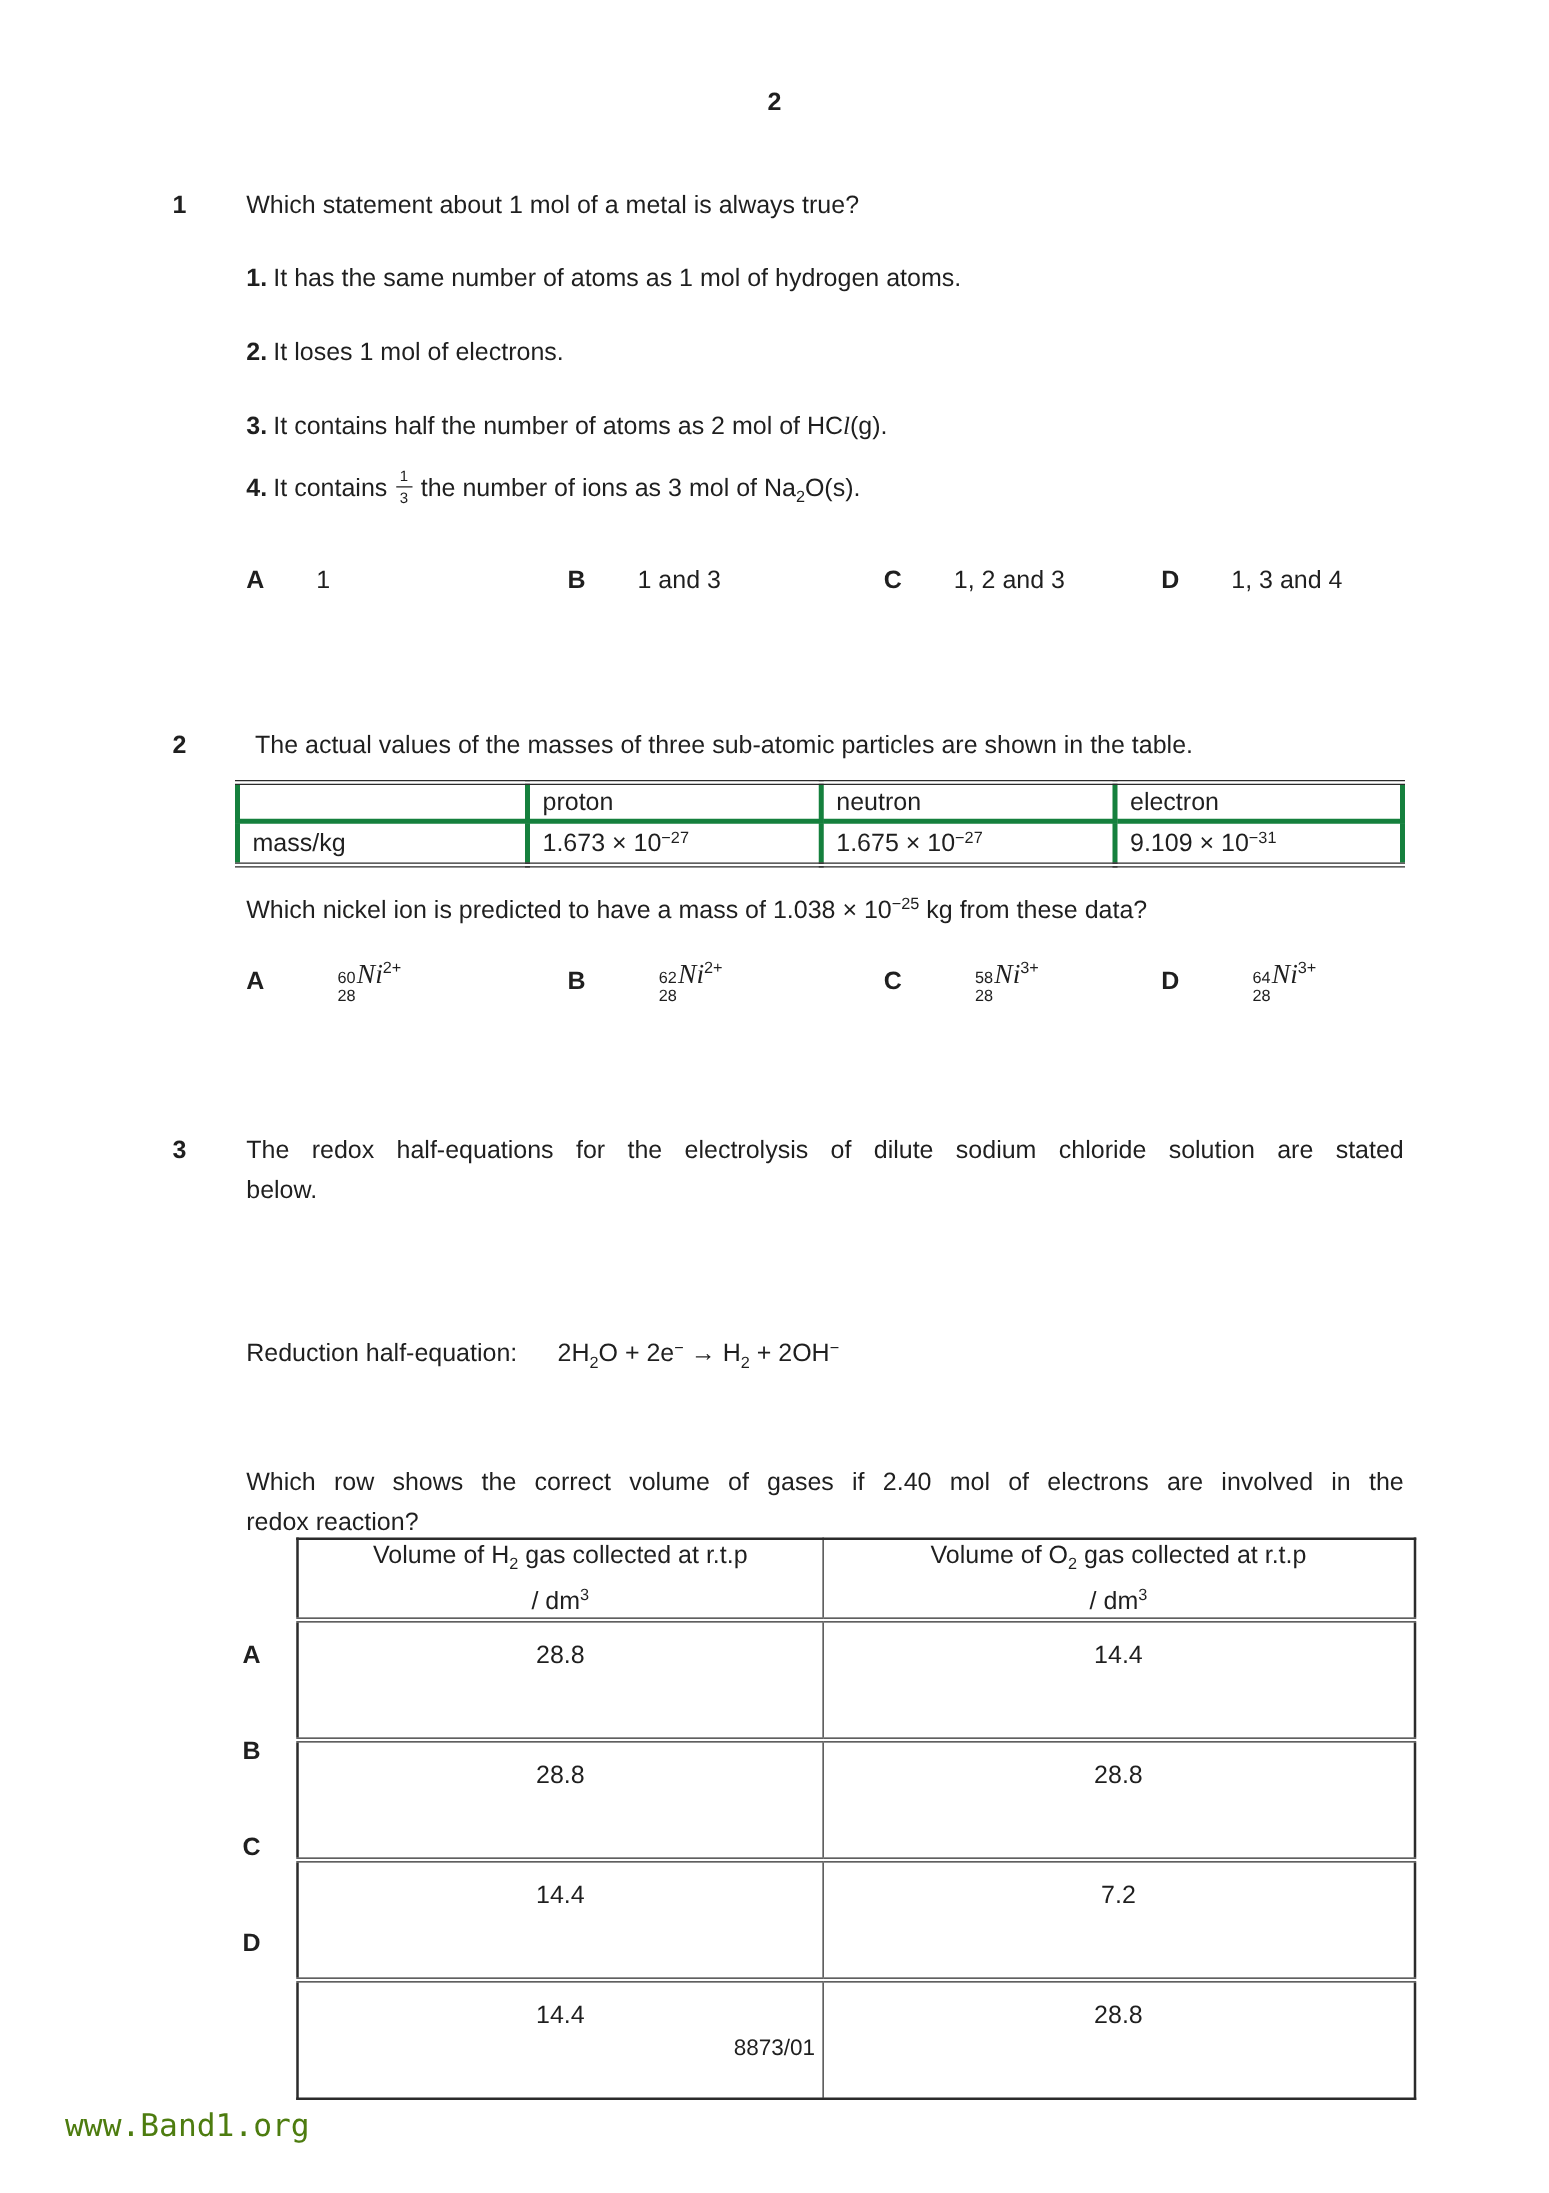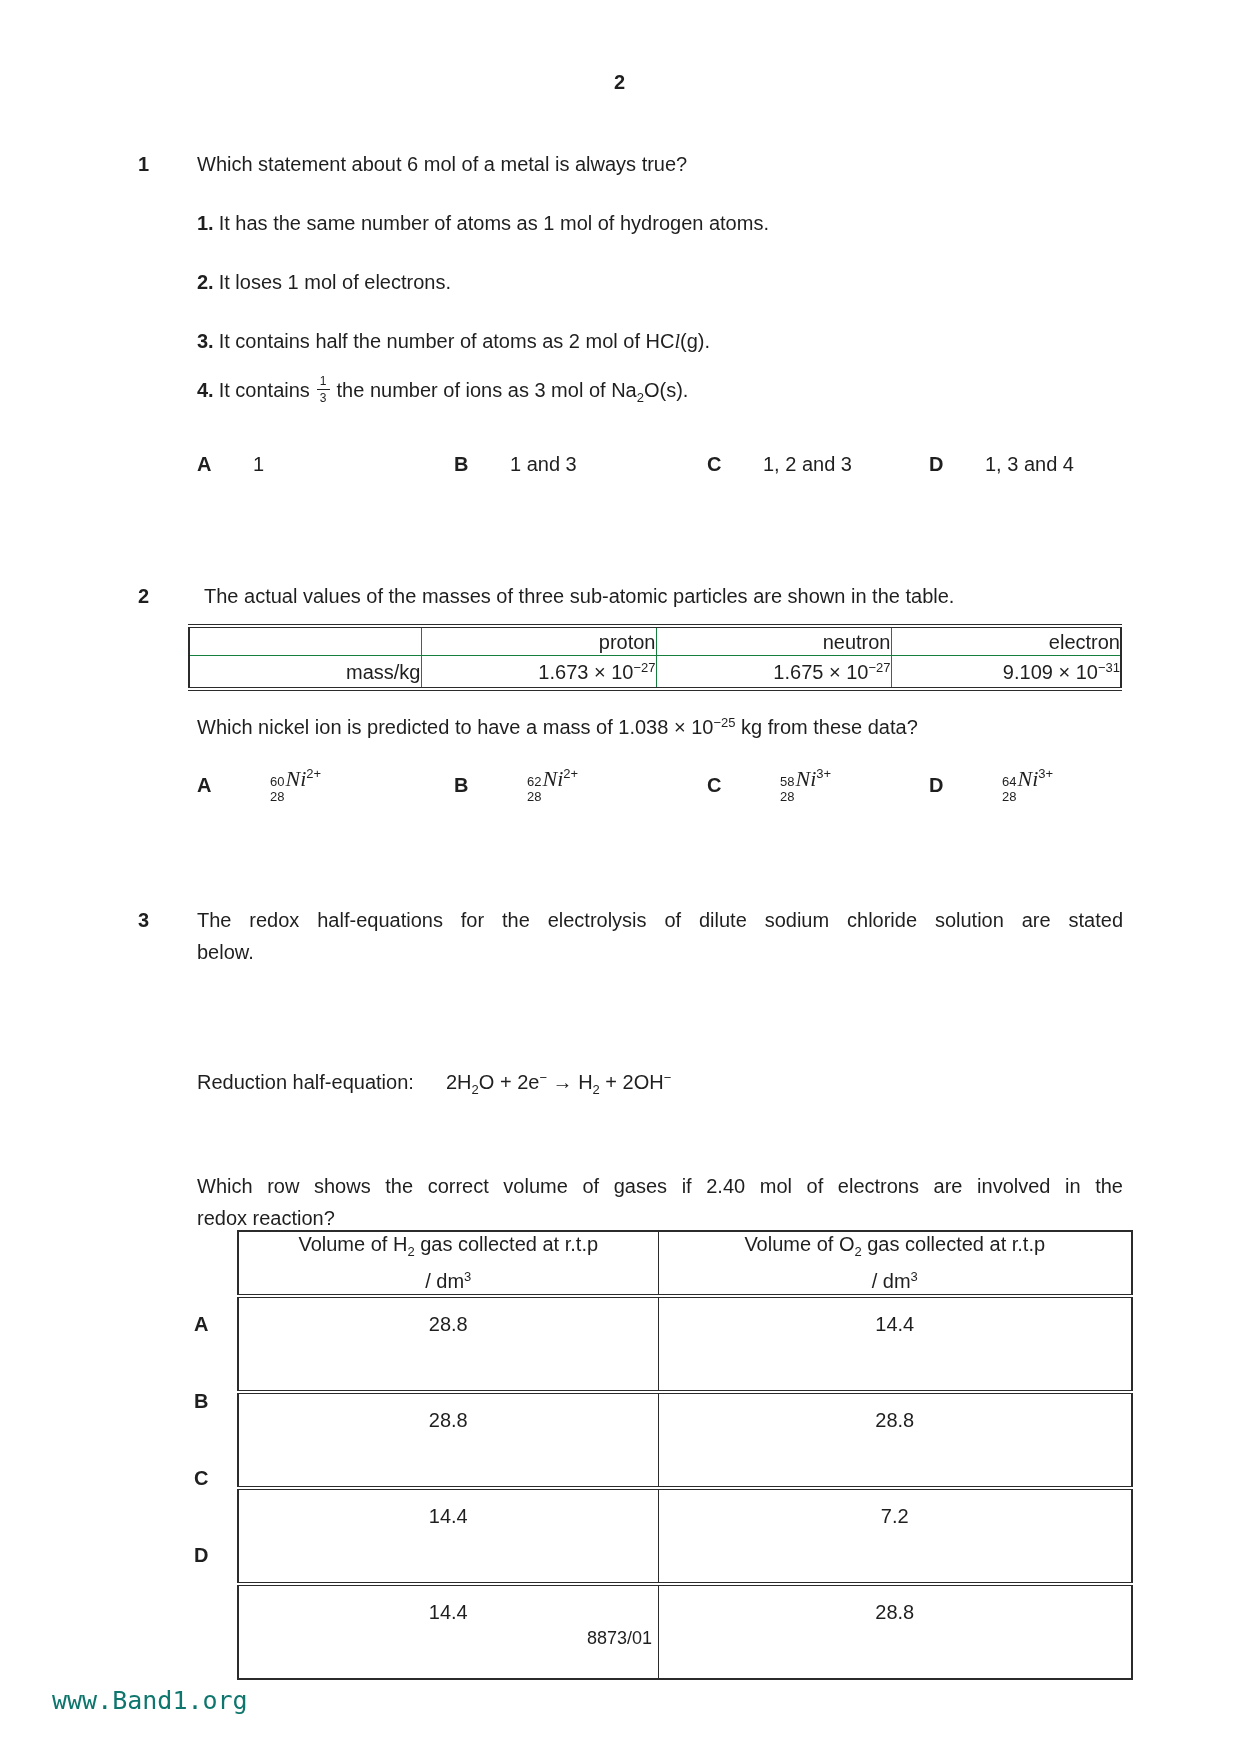--- a/index.html
+++ b/index.html
@@ -22,43 +22,43 @@
   .opt{display:flex;align-items:center;}
   .letter{display:inline-block;width:56px;font-weight:bold;}
   
   .nums{display:inline-flex;flex-direction:column;align-items:flex-end;font-size:13px;
         line-height:1.15;margin-right:1px;margin-left:17px;}
   .sym{font-family:"Liberation Serif",serif;font-style:italic;font-size:22px;}
   .charge{font-size:13px;position:relative;top:-8px;}
   
   .t2{border-collapse:collapse;border:2px solid #2b2b2b;border-top:4px double #2b2b2b;
       border-bottom:4px double #2b2b2b;table-layout:fixed;}
-  .t2 td{border:1px solid #15803d;padding:0 0 0 10px;font-size:20px;vertical-align:middle;
-         overflow:hidden;white-space:nowrap;text-align:right;}
+  .t2 td{border:4px solid #15803d;padding:0 0 0 10px;font-size:20px;vertical-align:middle;
+         overflow:hidden;white-space:nowrap;}
   .t2 .hrow td{height:27px;}
   .t2 .drow td{height:31px;}
   
   .t3{border-collapse:collapse;border:2px solid #2b2b2b;table-layout:fixed;}
   .t3 td{border:1px solid #2b2b2b;text-align:center;overflow:hidden;}
   .t3 .h3row td{height:55px;vertical-align:middle;line-height:25px;padding:0;}
   .t3 .vrow td{height:77px;vertical-align:top;padding-top:14px;border-top:4px double #2b2b2b;}
   .footer{left:0;top:1628px;width:1239px;text-align:center;font-size:18px;}
   .watermark{left:52px;top:1686px;font-family:"DejaVu Sans Mono","Liberation Mono",monospace;
-             font-size:25px;color:#0f766e;}
+             font-size:25px;color:#4d7c0f;}
   .eqlabel{display:inline-block;width:249px;}
 </style>
 </head>
 <body>
 
 <div class="page">
 
   <div class="abs pagenum">2</div>
 
   <div class="abs b" style="left:138px;top:152px">1</div>
-  <div class="abs" style="left:197px;top:152px">Which statement about 6 mol of a metal is always true?</div>
+  <div class="abs" style="left:197px;top:152px">Which statement about 1 mol of a metal is always true?</div>
 
   <div class="abs" style="left:197px;top:211px">
     <span class="stnum">1.</span><span>It has the same number of atoms as 1 mol of hydrogen atoms.</span>
   </div>
   <div class="abs" style="left:197px;top:270px">
     <span class="stnum">2.</span><span>It loses 1 mol of electrons.</span>
   </div>
   <div class="abs" style="left:197px;top:329px">
     <span class="stnum">3.</span><span>It contains half the number of atoms as 2 mol of HC</span><span class="ital">l</span><span>(g).</span>
   </div>

